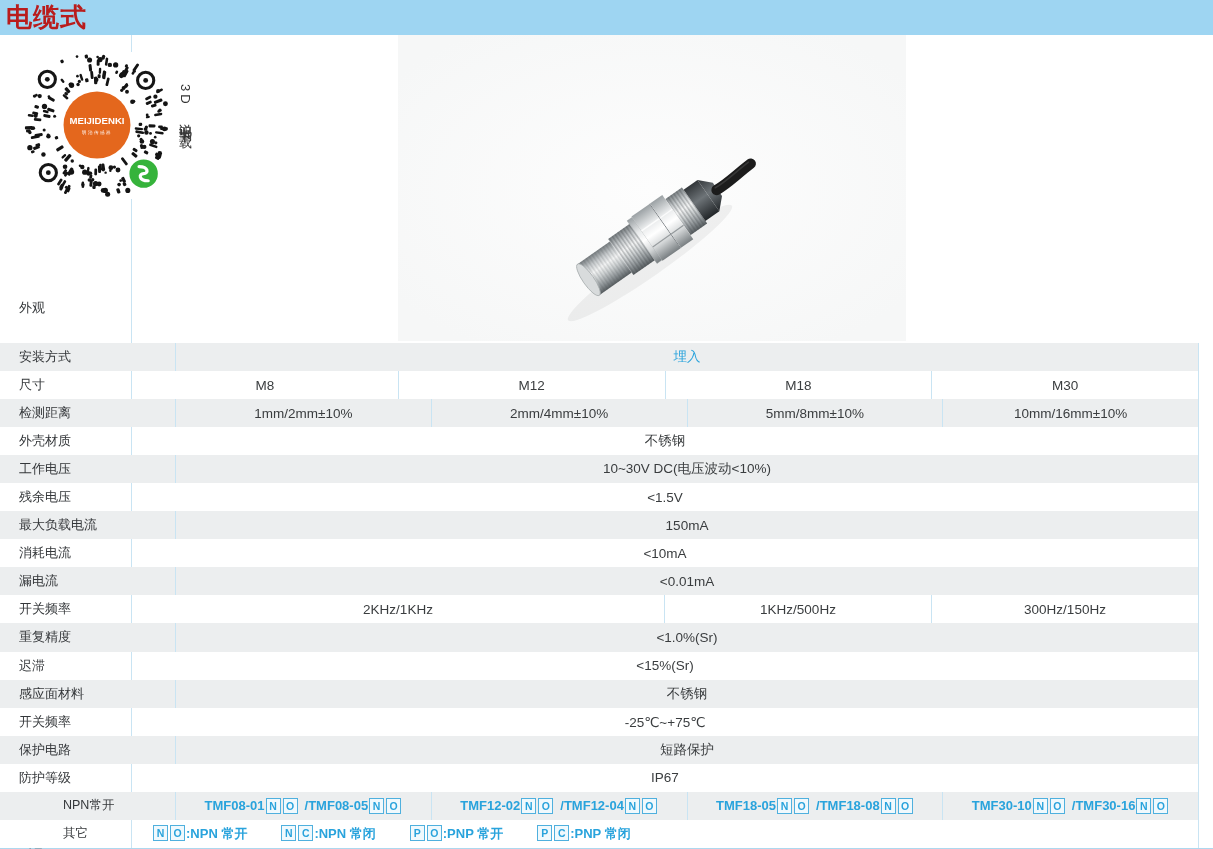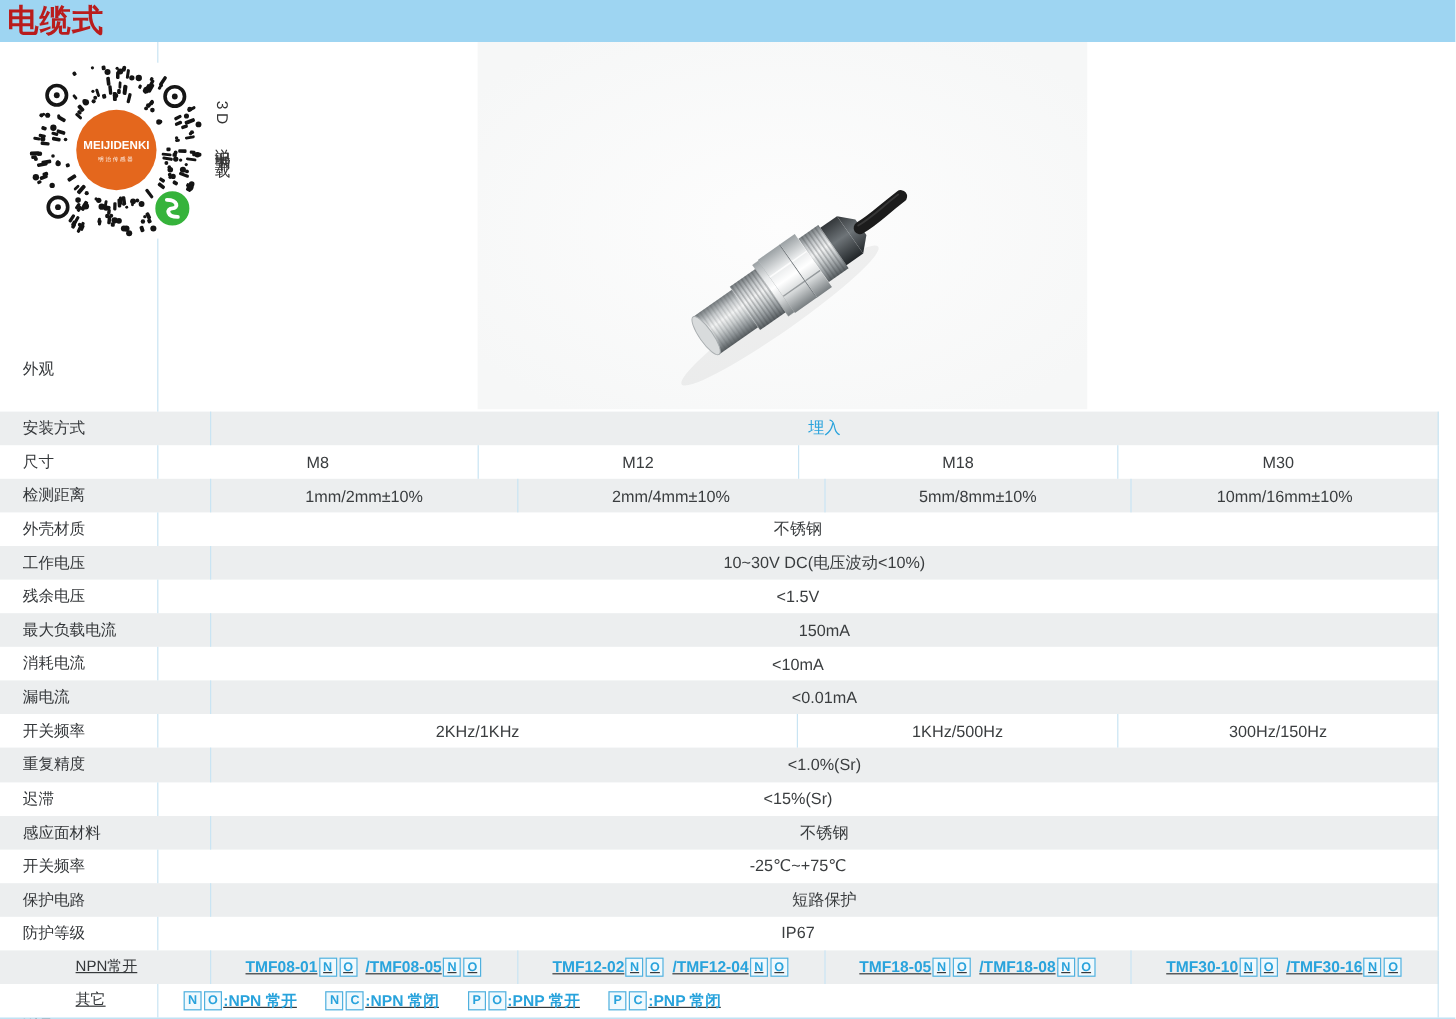--- a/index.html
+++ b/index.html
@@ -39,30 +39,30 @@
 
   
   .qr-wrap{position:absolute;left:24px;top:52px;}
   .qr-caption{position:absolute;left:176px;top:84px;height:120px;
       writing-mode:vertical-rl;text-orientation:mixed;font-size:13px;letter-spacing:3px;color:#333;}
 
   
   .model-group{display:flex;width:1199px;position:relative;}
   .model-lbl{position:absolute;left:19px;top:50%;transform:translateY(-50%);font-size:13px;color:#34373A;margin-top:35px;}
   .subcol{flex:1;display:flex;flex-direction:column;}
-  .subrow{display:flex;height:28.05px;text-decoration:underline;}
+  .subrow{display:flex;height:28.05px;}
   .sublbl{width:131px;box-sizing:border-box;padding-left:63px;font-size:12.5px;
       display:flex;align-items:center;color:#34373A;flex:none;}
   .subrow .content{font-size:13px;}
   .model-cell{color:var(--accent);font-weight:bold;font-size:13px;white-space:nowrap;}
   .kbox{display:inline-block;min-width:11px;height:14px;line-height:14px;
       border:1.5px solid #4FB0DE;background:#F0F9FD;font-size:10.5px;font-weight:bold;
       text-align:center;padding:0 1px;margin:0 1px;color:var(--accent);vertical-align:1px;}
   .bsep{margin-left:6px;}
-  .legend{justify-content:flex-start;padding-left:20px;gap:23px;color:var(--accent);font-weight:bold;}
+  .legend{justify-content:flex-start;padding-left:20px;gap:33px;color:var(--accent);font-weight:bold;}
   .legend-item{white-space:nowrap;font-size:13px;}
   .bottom-line{width:1213px;height:2px;background:var(--table_bottom);}
 </style>
 </head>
 <body>
 
 <div class="titlebar">
   <h1>电缆式</h1>
 </div>
 

